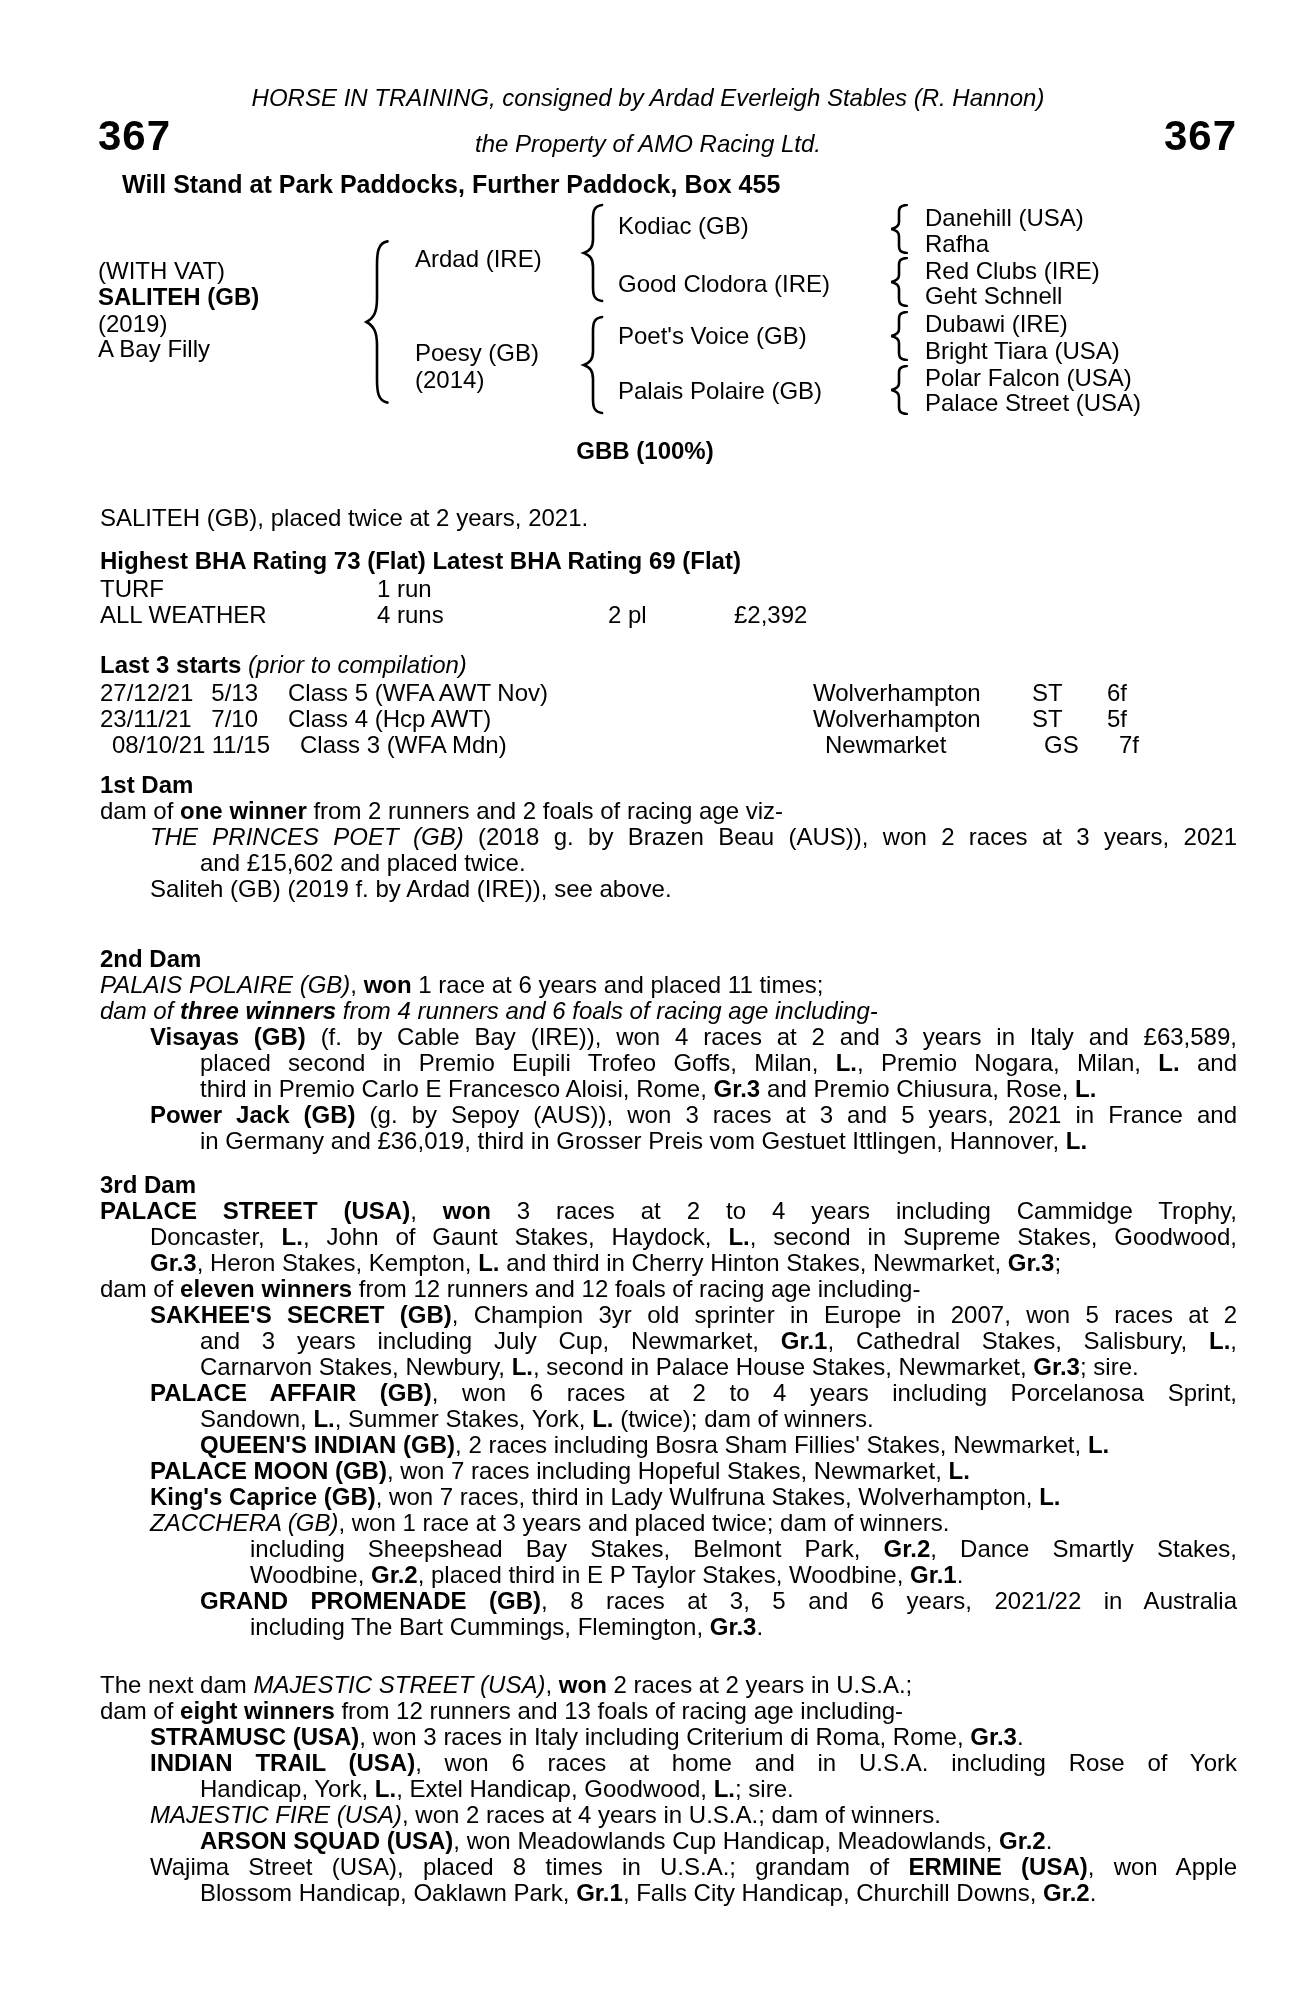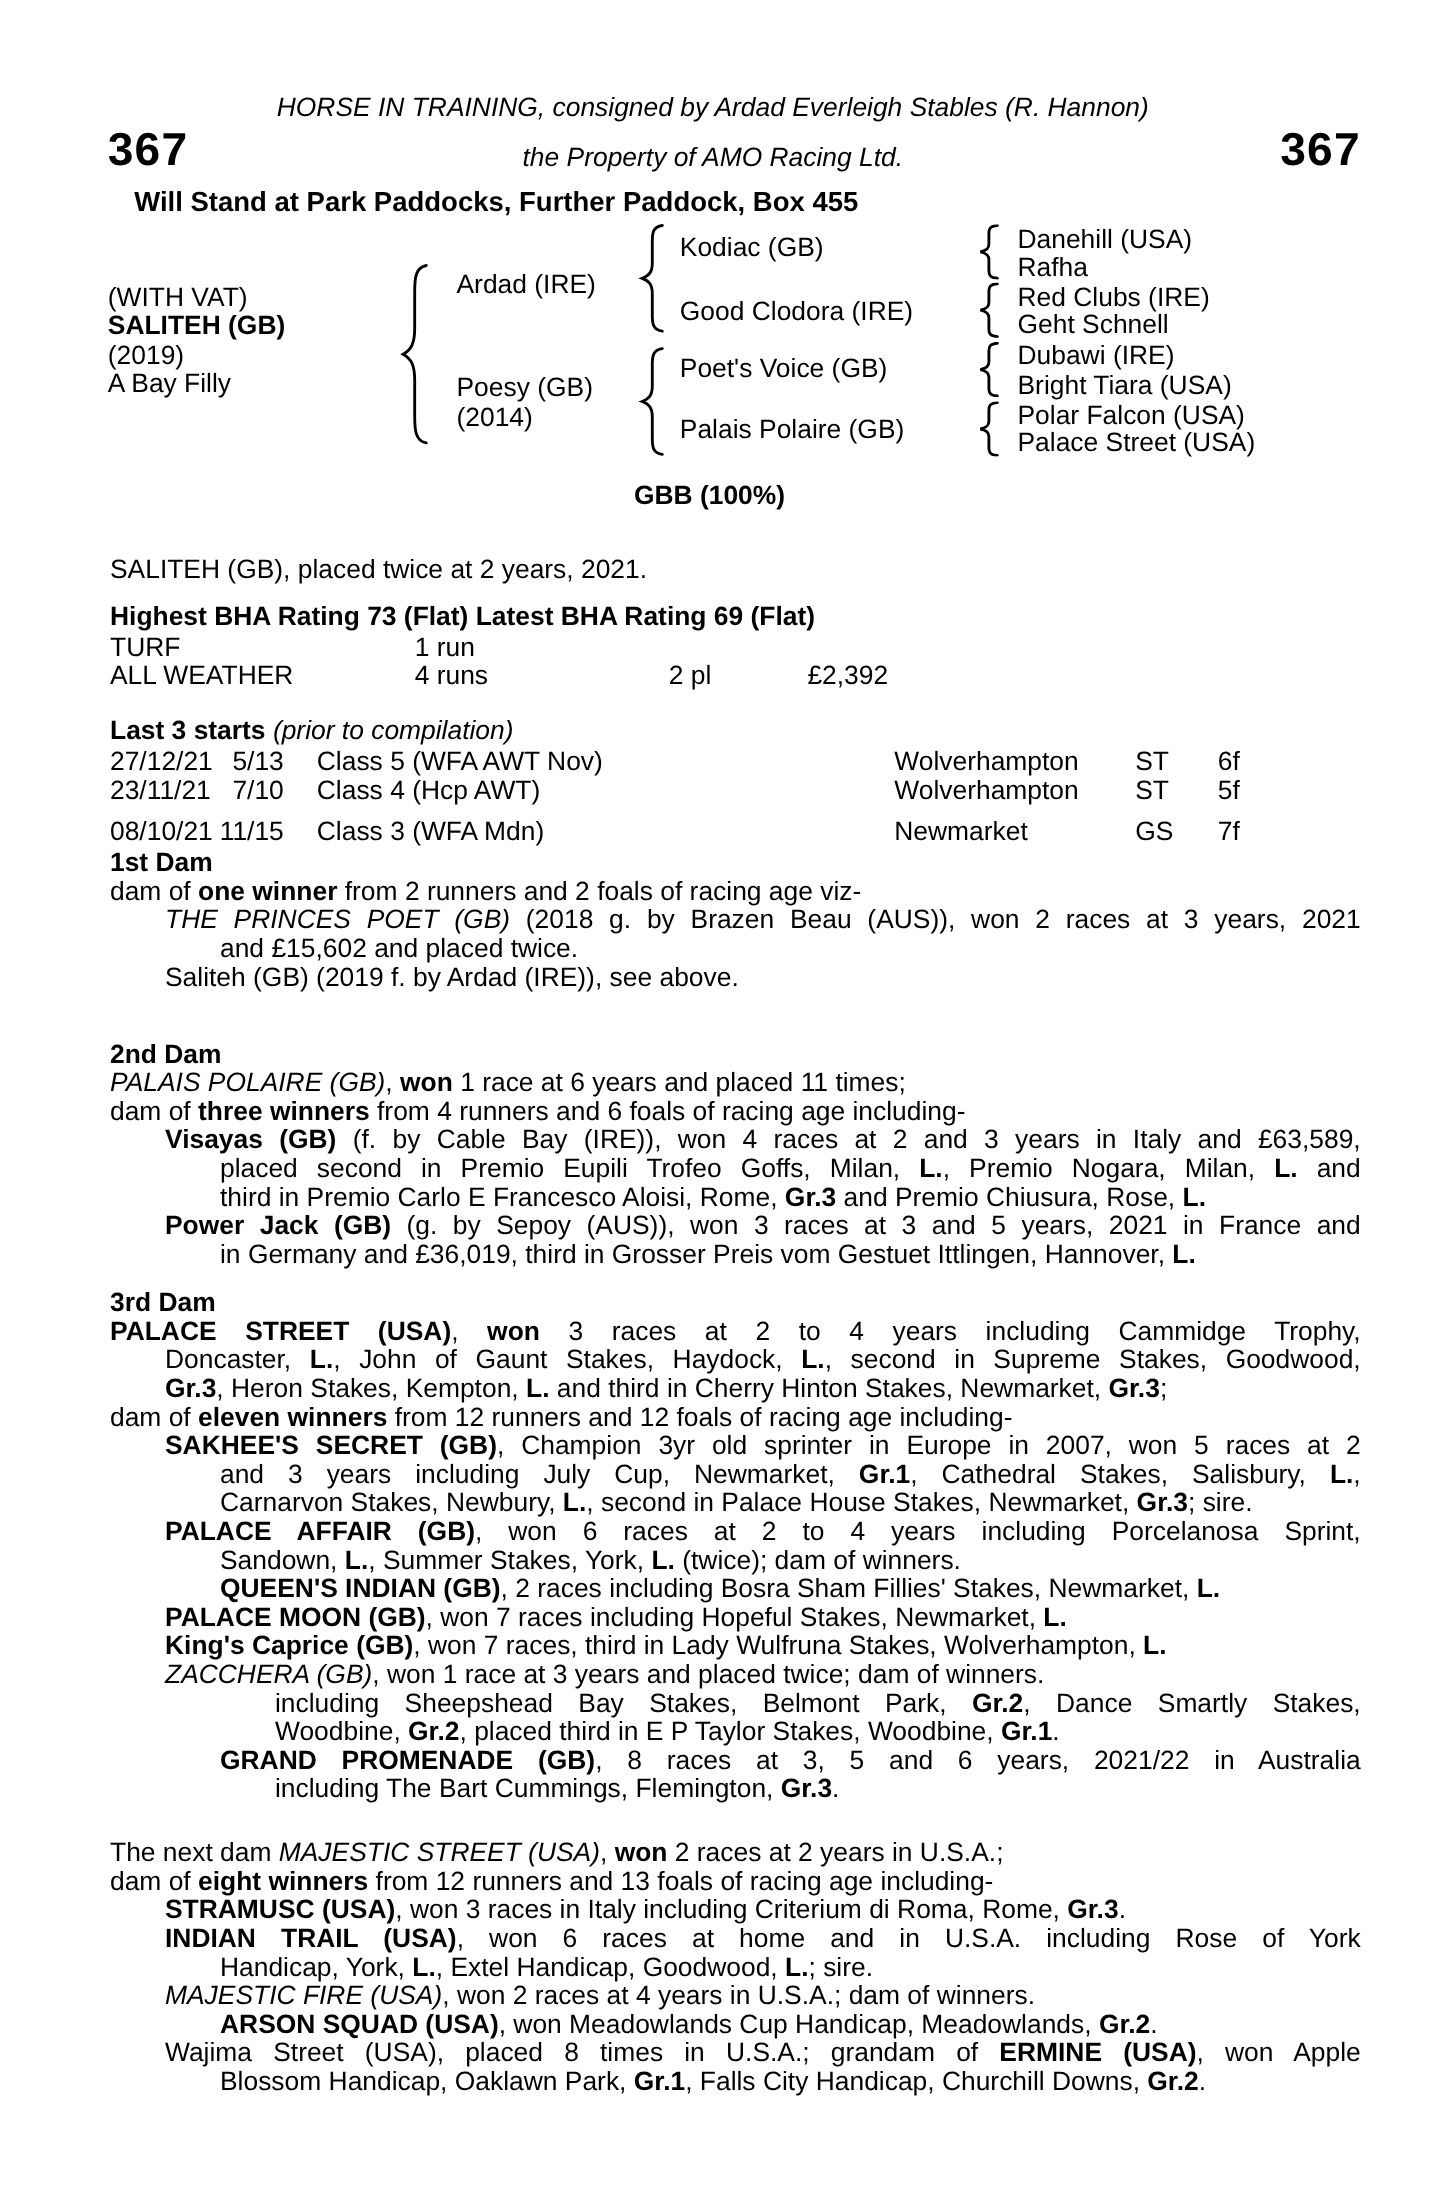--- a/index.html
+++ b/index.html
@@ -130,21 +130,21 @@
     <span class="cell" style="left:1007px;">6f</span>
   </div>
   <div class="abs" style="left:100px;top:706px;width:1160px;height:26px;">
     <span class="cell" style="left:0;">23/11/21</span>
     <span class="cell pos-cell" style="left:88px;width:70px;">7/10</span>
     <span class="cell" style="left:188px;">Class 4 (Hcp AWT)</span>
     <span class="cell" style="left:713px;">Wolverhampton</span>
     <span class="cell" style="left:932px;">ST</span>
     <span class="cell" style="left:1007px;">5f</span>
   </div>
-  <div class="abs" style="left:100px;top:732px;width:1160px;height:26px;margin-top:12px;">
+  <div class="abs" style="left:112px;top:732px;width:1160px;height:26px;">
     <span class="cell" style="left:0;">08/10/21</span>
     <span class="cell pos-cell" style="left:88px;width:70px;">11/15</span>
     <span class="cell" style="left:188px;">Class 3 (WFA Mdn)</span>
     <span class="cell" style="left:713px;">Newmarket</span>
     <span class="cell" style="left:932px;">GS</span>
     <span class="cell" style="left:1007px;">7f</span>
   </div>
 
   <div class="damsec" style="top:772px;">
     <div class="heading">1st Dam</div>
@@ -153,21 +153,21 @@
         <div class="tl just" style="padding-left: 50px;"><span class="it">THE PRINCES POET (GB)</span><span> (2018 g. by Brazen Beau (AUS)), won 2 races at 3 years, 2021</span></div>
         <div class="tl" style="padding-left: 100px;"><span>and £15,602 and placed twice.</span></div>
         <div class="tl" style="padding-left: 50px;"><span>Saliteh (GB) (2019 f. by Ardad (IRE)), see above.</span></div>
       </div>
   </div>
 
   <div class="damsec" style="top:946px;">
     <div class="heading">2nd Dam</div>
     <div>
         <div class="tl" style="padding-left: 0px;"><span class="it">PALAIS POLAIRE (GB)</span><span>, </span><span class="b">won</span><span> 1 race at 6 years and placed 11 times;</span></div>
-        <div class="tl" style="padding-left: 0px;"><span>dam of </span><span class="b">three winners</span><span> from 4 runners and 6 foals of racing age including-</span></div>
+        <div class="tl" style="padding-left: 0px; font-style: italic;"><span>dam of </span><span class="b">three winners</span><span> from 4 runners and 6 foals of racing age including-</span></div>
         <div class="tl just" style="padding-left: 50px;"><span class="b">Visayas (GB)</span><span> (f. by Cable Bay (IRE)), won 4 races at 2 and 3 years in Italy and £63,589,</span></div>
         <div class="tl just" style="padding-left: 100px;"><span>placed second in Premio Eupili Trofeo Goffs, Milan, </span><span class="b">L.</span><span>, Premio Nogara, Milan, </span><span class="b">L.</span><span> and</span></div>
         <div class="tl" style="padding-left: 100px;"><span>third in Premio Carlo E Francesco Aloisi, Rome, </span><span class="b">Gr.3</span><span> and Premio Chiusura, Rose, </span><span class="b">L.</span></div>
         <div class="tl just" style="padding-left: 50px;"><span class="b">Power Jack (GB)</span><span> (g. by Sepoy (AUS)), won 3 races at 3 and 5 years, 2021 in France and</span></div>
         <div class="tl" style="padding-left: 100px;"><span>in Germany and £36,019, third in Grosser Preis vom Gestuet Ittlingen, Hannover, </span><span class="b">L.</span></div>
       </div>
   </div>
 
   <div class="damsec" style="top:1172px;">
     <div class="heading">3rd Dam</div>

